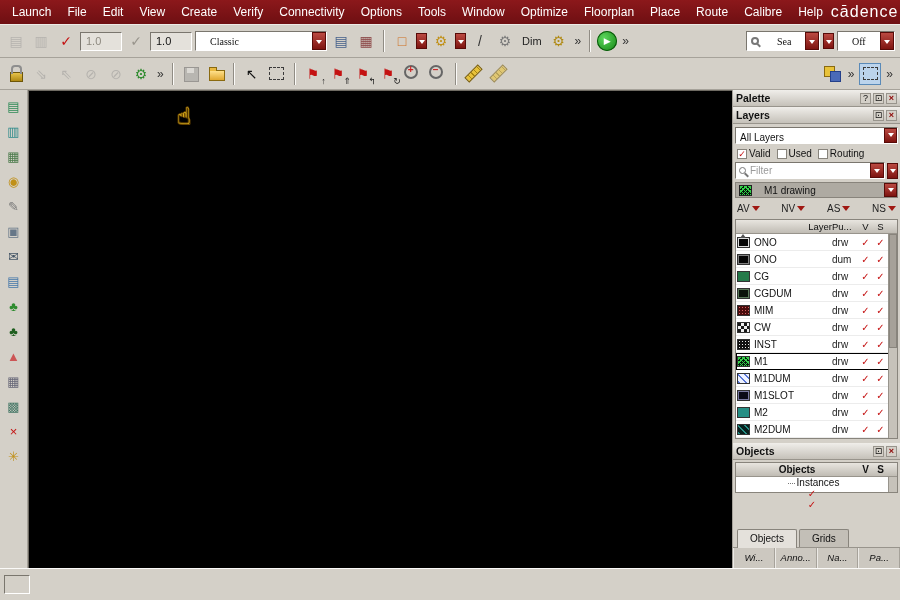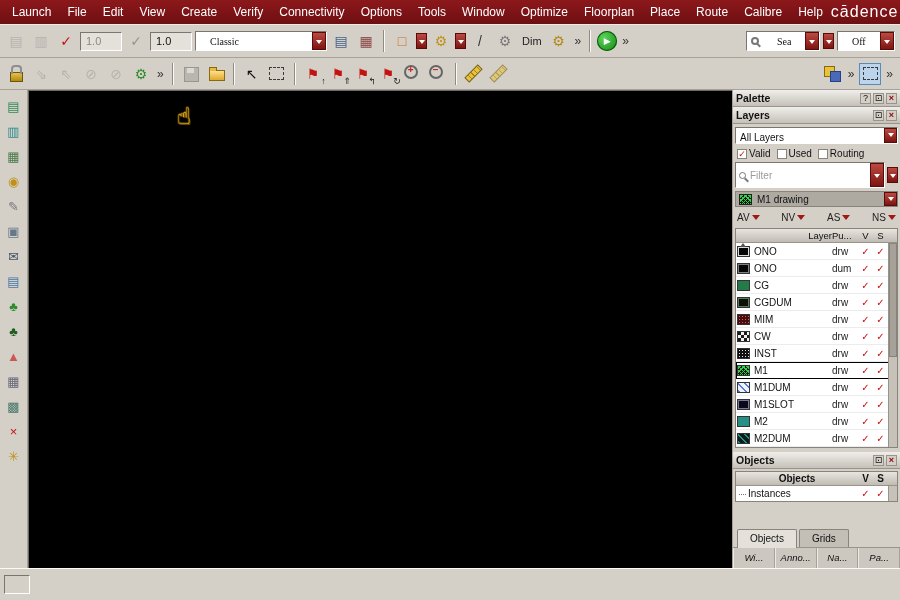--- a/index.html
+++ b/index.html
@@ -69,24 +69,24 @@
   .wbtn.close{color:#8b0000;font-weight:bold;}
   .prow{display:flex;align-items:center;margin:3px 2px 0;gap:2px;flex:none;}
   .pselect{flex:1;height:17px;background:#fff;border:1px solid;border-color:#7a766e #fff #fff #7a766e;display:flex;align-items:flex-end;position:relative;padding:0 15px 0 4px;font-size:10px;}
   .pselect .redbtn,.pactive .redbtn{position:absolute;right:0;top:0;height:100%;width:13px;}
   .pselect .redbtn::after,.pactive .redbtn::after{margin-top:2px;}
   .chkrow{display:flex;align-items:center;gap:6px;padding:4px 4px 0;flex:none;}
   .chkwrap{display:flex;align-items:center;gap:2px;}
   .cbox{width:10px;height:10px;background:#fff;border:1px solid #88847c;font-size:9px;line-height:8px;color:#c41212;display:flex;align-items:center;justify-content:center;font-weight:bold;}
   .cbox.on{color:#c41212;}
   .clab{font-size:10px;}
-  .pfilter{flex:1;height:26px;background:#fff;border:1px solid;border-color:#7a766e #fff #fff #7a766e;display:flex;align-items:center;position:relative;padding:0 15px 0 3px;}
+  .pfilter{flex:1;height:17px;background:#fff;border:1px solid;border-color:#7a766e #fff #fff #7a766e;display:flex;align-items:center;position:relative;padding:0 15px 0 3px;}
   .pfilter .ph{color:#9a9a9a;font-size:10px;}
   .pfilter .mag{width:7px;height:7px;border-width:1.5px;}
-  .pactive{height:16px;margin:3px 2px 0;background:#aeaaa2;border:1px solid #88847c;display:flex;align-items:center;gap:3px;position:relative;padding:0 15px 0 2px;flex:none;font-size:10px;}
+  .pactive{height:16px;margin:3px 2px 0;background:#aeaaa2;border:1px solid #88847c;display:flex;align-items:center;gap:10px;position:relative;padding:0 15px 0 2px;flex:none;font-size:10px;}
   .pactive .sw{width:13px;height:11px;border:1px solid #222;flex:none;}
   .visrow{display:flex;justify-content:space-between;padding:4px 4px 2px;flex:none;}
   .visitem{display:flex;align-items:center;gap:2px;font-size:10px;color:#222;}
   .redtri{width:0;height:0;border:4px solid transparent;border-top:5px solid #a01812;margin-top:4px;}
   .ltable{margin:2px 2px 0;border:1px solid #88847c;background:#fff;position:relative;flex:none;}
   .lhead{height:14px;background:linear-gradient(#e8e5df,#c0bcb4);border-bottom:1px solid #98948c;display:flex;align-items:center;font-size:9.5px;padding-right:9px;}
   .h-sort{width:14px;position:relative;}
   .h-sort::after{content:'';position:absolute;left:4px;top:4px;border:3px solid transparent;border-bottom:4px solid #555;}
   .h-layer{flex:1;text-align:right;}
   .h-purp{width:26px;}
@@ -95,21 +95,21 @@
   .lrow.sel{outline:1px solid #000;outline-offset:-1px;}
   .sw{width:13px;height:11px;margin:0 2px 0 1px;border:1px solid #333;flex:none;}
   .lname{flex:1;font-size:10px;padding-left:2px;white-space:nowrap;overflow:hidden;}
   .lpurp{width:26px;font-size:10px;color:#222;}
   .chk{width:15px;height:12px;display:flex;align-items:center;justify-content:center;font-size:10px;font-weight:bold;color:#c41212;}
   .vscroll{position:absolute;right:0;top:14px;bottom:0;width:9px;background:#c6c2ba;border-left:1px solid #98948c;}
   .vthumb{position:absolute;top:0;left:0;right:0;height:56%;background:#a6a199;border:1px solid #88847c;}
   .otable{margin:2px 2px 0;border:1px solid #88847c;background:#fff;flex:none;position:relative;}
   .ohead{height:14px;background:linear-gradient(#e8e5df,#c0bcb4);border-bottom:1px solid #98948c;display:flex;align-items:center;font-size:10px;font-weight:bold;padding-right:9px;}
   .ohead .h-layer{text-align:center;}
-  .orow{height:15px;display:flex;align-items:center;background:#fff;padding-right:9px;}
+  .orow{height:15px;display:flex;align-items:center;background:#fff;padding-right:9px;flex-direction:column;}
   .oname{flex:1;font-size:10px;padding-left:12px;position:relative;}
   .oname::before{content:'';position:absolute;left:3px;top:50%;width:7px;border-top:1px dotted #777;}
   .ovscroll{position:absolute;right:0;top:14px;bottom:0;width:9px;background:#c6c2ba;border-left:1px solid #98948c;}
   .tabsrow{display:flex;gap:2px;padding:2px 4px 0;margin-top:auto;flex:none;align-items:flex-end;}
   .tab{padding:3px 12px;background:#c3bfb7;border:1px solid #88847c;border-bottom:none;font-size:10px;border-radius:2px 2px 0 0;}
   .tab.active{background:#e4e1db;position:relative;top:1px;padding-bottom:4px;}
   .dockrow{display:flex;border-top:1px solid #98948c;background:#ccc8c0;flex:none;}
   .dtab{flex:1;text-align:center;padding:4px 0 5px;border-right:1px solid #a6a29a;border-left:1px solid #eceae6;font-size:9.5px;white-space:nowrap;overflow:hidden;font-style:italic;}
 
   

